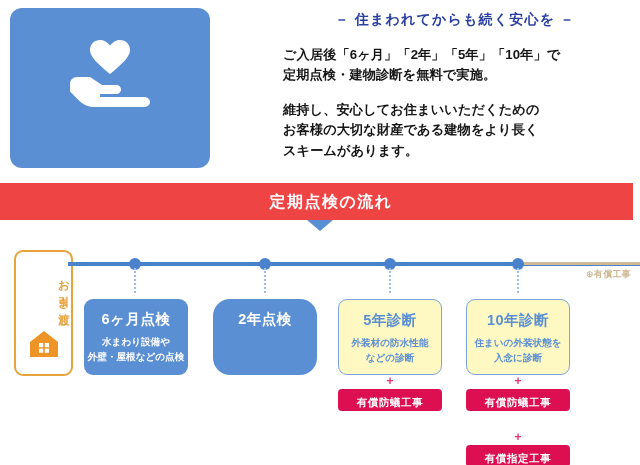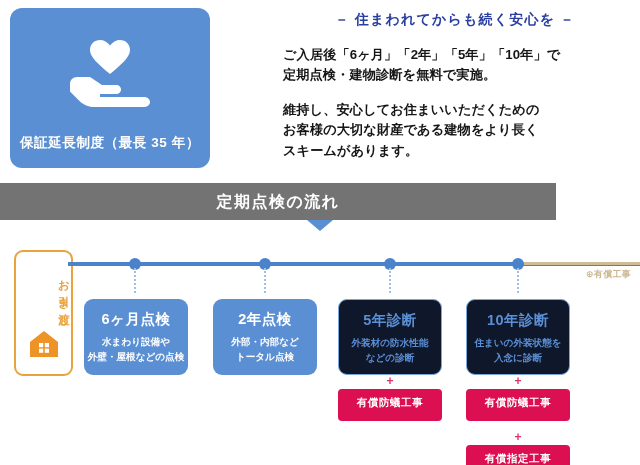--- a/index.html
+++ b/index.html
@@ -71,22 +71,23 @@
     letter-spacing: 0.1px;
   }
   #intro-para-1 { padding-top: 16px; }
   #intro-para-2 { padding-top: 14px; }
   .intro-line { display: block; white-space: nowrap; }
 
   
   #flow-banner {
     position: absolute;
     left: 0; top: 183px;
-    width: 556px; height: 37px;
-    background: #737373;
+    width: 604px; height: 37px;
+    background: #ef4444;
+    padding-left: 29px;
   }
   #flow-banner-title {
     text-align: center;
     line-height: 37px;
     color: #ffffff;
     font-size: 16px;
     font-weight: bold;
     letter-spacing: 1.5px;
   }
   #flow-banner-arrow {
@@ -179,21 +180,21 @@
     height: 76px;
     border-radius: 9px;
     box-sizing: border-box;
     text-align: center;
   }
   .insp-card.filled {
     background: #5B8FD4;
     color: #ffffff;
   }
   .insp-card.outlined {
-    background: #0f172a;
+    background: #fef9c3;
     border: 1.6px solid #7AA6DC;
     color: #5B8FD4;
   }
   .insp-title {
     display: block;
     padding-top: 11px;
     font-size: 14.5px;
     font-weight: bold;
     letter-spacing: 0.5px;
   }
@@ -212,21 +213,21 @@
     position: absolute;
     width: 104px;
     text-align: center;
     color: #E0316B;
     font-size: 12px;
     font-weight: bold;
   }
   .paid-chip {
     position: absolute;
     width: 104px;
-    height: 32px;
+    height: 22px;
     border-radius: 4px;
     background: #DC0F52;
     color: #ffffff;
     font-size: 10.5px;
     font-weight: bold;
     text-align: center;
     line-height: 26px;
     letter-spacing: 0.6px;
   }
 </style>
@@ -235,21 +236,20 @@
 
 <div id="top-section">
 
   <div id="warranty-badge">
     <div id="hand-heart-icon">
       <svg width="92" height="74" viewBox="0 0 92 74" xmlns="http://www.w3.org/2000/svg">
         <path fill="#ffffff" d="M46 38 C34 28 26 21 26 14 C26 8 30.5 4 36 4 C39.8 4 43.4 6 46 9.6 C48.6 6 52.2 4 56 4 C61.5 4 66 8 66 14 C66 21 58 28 46 38 Z"></path>
         <path fill="#ffffff" d="M6 48 C6 44 9 41 13 41 L26 41 L38 49 L52 49 C55 49 57 51 57 53.5 C57 56 55 58 52 58 L36 58 L36 61 L56 61 L80 61 C83.5 61 86 63.2 86 66 C86 68.8 83.5 71 80 71 L30 71 C24 71 19 68.5 15 64.5 L6 55.5 Z"></path>
       </svg>
     </div>
-    <div id="warranty-badge-label">保証延長制度（最長 35 年）</div>
   </div>
 
   <div id="intro-block">
     <div id="intro-heading">－ 住まわれてからも続く安心を －</div>
 
     <p class="intro-para" id="intro-para-1">
       <span class="intro-line">ご入居後「6ヶ月」「2年」「5年」「10年」で</span>
       <span class="intro-line">定期点検・建物診断を無料で実施。</span>
     </p>
 
@@ -298,26 +298,22 @@
   <div id="paid-work-note">⊕有償工事</div>
 
   <div id="cards-layer">
       <div class="insp-card filled" style="left: 84px;">
         <span class="insp-title">6ヶ月点検</span>
         <span class="insp-desc">
           <span class="dline">水まわり設備や</span>
           <span class="dline">外壁・屋根などの点検</span>
         </span>
       </div>
-      <div class="insp-card filled" style="left: 213px;">
+      <div class="insp-card filled" style="left: 213px; border-radius: 17px;">
         <span class="insp-title">2年点検</span>
-        <span class="insp-desc">
-          <span class="dline">外部・内部など</span>
-          <span class="dline">トータル点検</span>
-        </span>
       </div>
       <div class="insp-card outlined" style="left: 338px;">
         <span class="insp-title">5年診断</span>
         <span class="insp-desc">
           <span class="dline">外装材の防水性能</span>
           <span class="dline">などの診断</span>
         </span>
       </div>
       <div class="plus-sign" style="left: 338px; top: 134px;">+</div>
       <div class="paid-chip" style="left: 338px; top: 149px;">有償防蟻工事</div>

